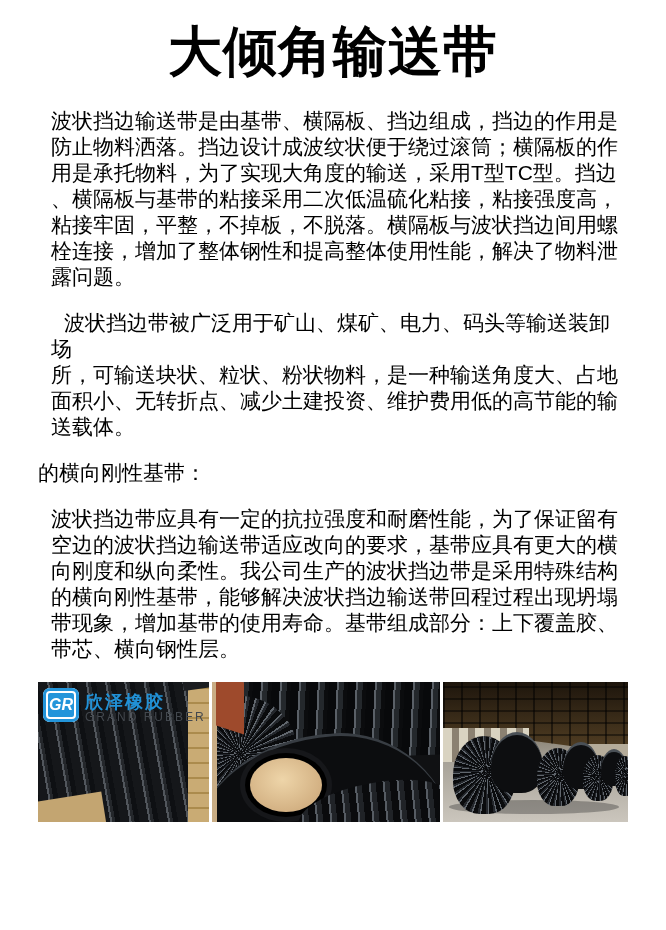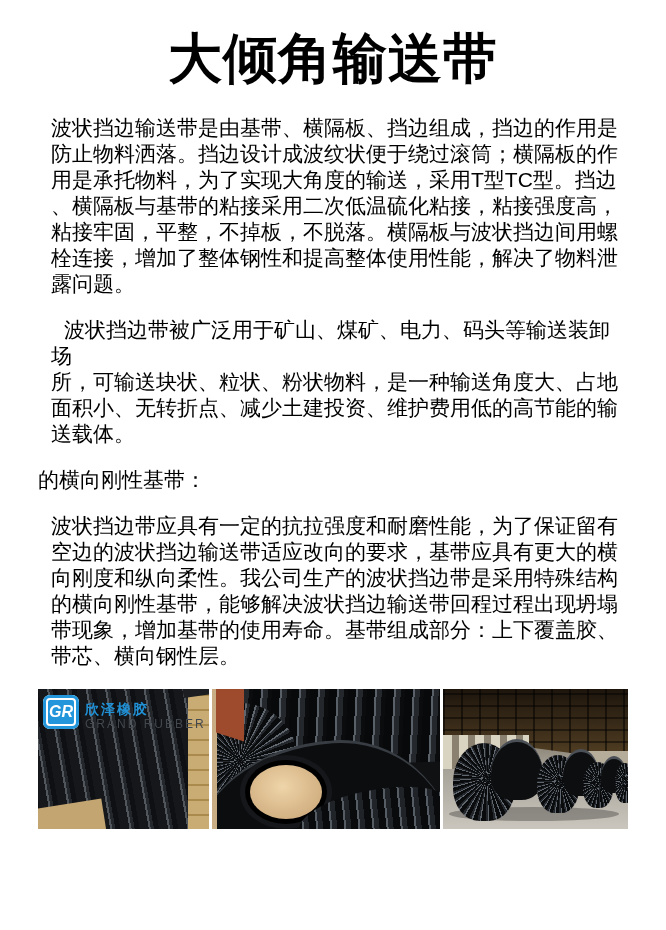--- a/index.html
+++ b/index.html
@@ -1,20 +1,20 @@
 <!DOCTYPE html>
 <html><head>
 <meta charset="utf-8">
 <style>
   html,body{margin:0;padding:0;background:#ffffff;}
   body{width:666px;height:930px;overflow:hidden;
        font-family:"Liberation Sans","DejaVu Sans",sans-serif;color:#000;}
   .page{box-sizing:border-box;width:666px;height:930px;padding:14px 38px 0 38px;background:#fff;}
 
-  h1.title{font-size:54px;line-height:74px;font-weight:700;text-align:center;margin:7px;letter-spacing:1px;}
+  h1.title{font-size:54px;line-height:74px;font-weight:700;text-align:center;margin:0;letter-spacing:1px;}
   p{margin:20px 0;font-size:21px;line-height:26px;}
   .para{white-space:pre-line;margin-left:13px;}
   .indent{text-indent:13px;}
 
   
   .photos{display:flex;gap:3px;margin-top:20px;}
   .photo{position:relative;height:140px;margin:0;padding:0;overflow:hidden;background:#111;}
   .photo1{width:171px;}
   .photo2{width:228px;}
   .photo3{width:185px;}
@@ -27,21 +27,21 @@
       #24272b 11px,#24272b 14px,#0e1013 14px,#0e1013 19px);}
   .p1-bricks{position:absolute;right:0;top:0;width:21px;height:140px;
     background:repeating-linear-gradient(0deg,#c9ab74 0 13px,#ab8b4d 13px 15px);}
   .p1-corner{position:absolute;left:-18px;bottom:-30px;width:86px;height:54px;transform:rotate(-9deg);
     background:#c3a571;}
   .p1-topslat{position:absolute;right:-4px;top:-3px;width:30px;height:10px;transform:rotate(-8deg);background:#1c1e21;}
   .brand{position:absolute;left:5px;top:6px;display:flex;align-items:flex-end;gap:6px;}
   .brand-badge{width:36px;height:34px;border-radius:7px;background:#2395da;color:#fff;
     display:flex;align-items:center;justify-content:center;font-weight:700;font-style:italic;font-size:16px;
     box-shadow:inset 0 0 0 3px #2395da, inset 0 0 0 5px #ffffff;}
-  .brand-cn{font-size:14px;line-height:20px;font-weight:700;color:#2191d6;letter-spacing:2px;}
+  .brand-cn{font-size:18px;line-height:20px;font-weight:700;color:#2191d6;letter-spacing:2px;}
   .brand-en{font-size:12px;line-height:10px;font-weight:400;color:#43484e;letter-spacing:2px;}
 
   
   .photo2{background:#101113;}
   .p2-fins{position:absolute;left:22px;right:-4px;top:-4px;height:80px;transform:skewY(-2deg);
     background:repeating-linear-gradient(93deg,
       #08090b 0px,#08090b 8px,#5a6067 8px,#5a6067 10px,
       #24282c 10px,#24282c 15px,#0b0c0e 15px,#0b0c0e 19px);}
   .p2-fan{position:absolute;left:-30px;top:14px;width:116px;height:116px;border-radius:50%;
     background:repeating-conic-gradient(from 190deg at 50% 50%,

